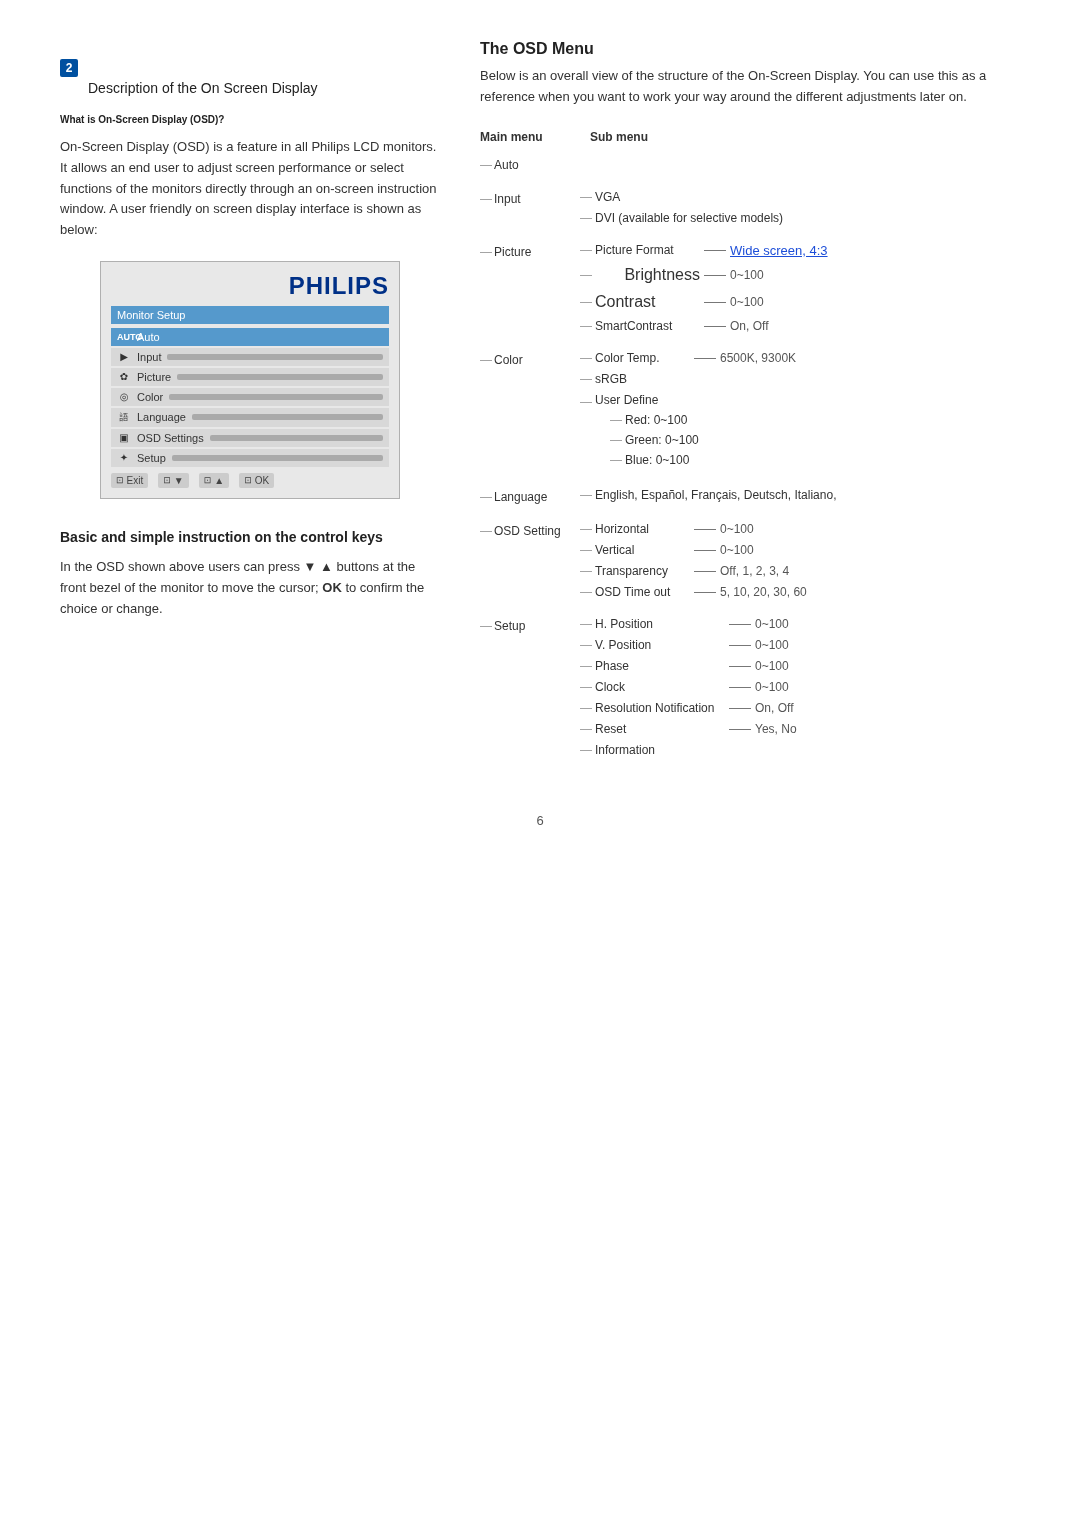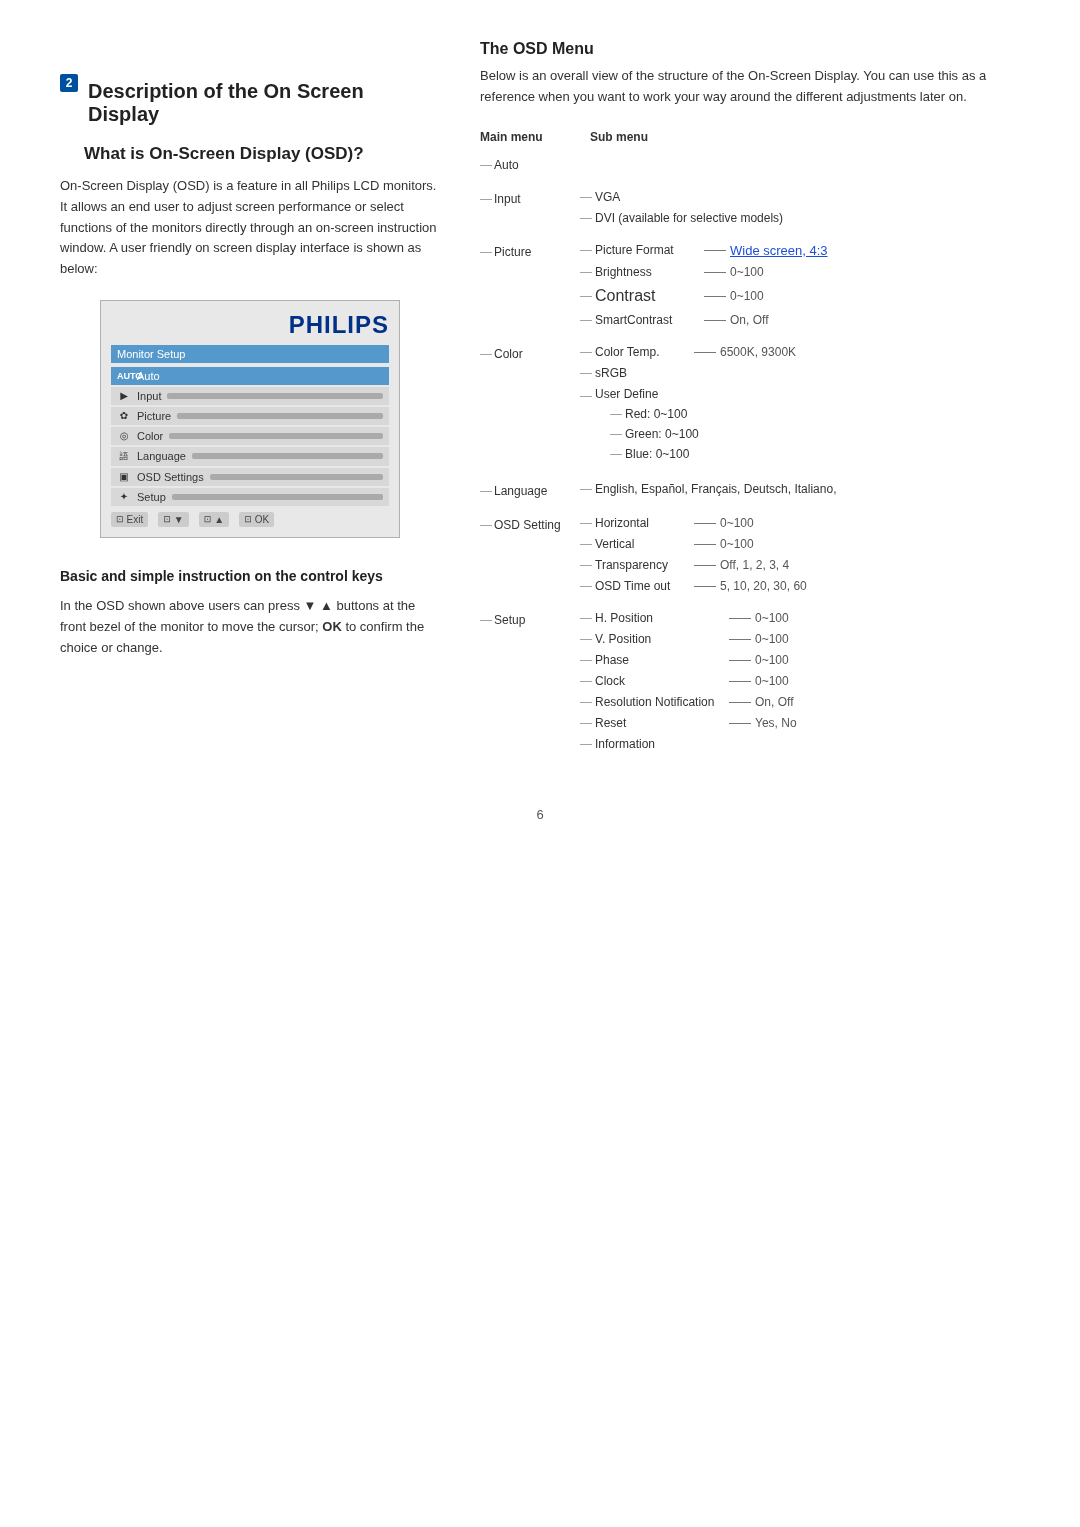--- a/index.html
+++ b/index.html
@@ -44,33 +44,32 @@
       width: 18px;
       height: 18px;
       display: flex;
       align-items: center;
       justify-content: center;
       border-radius: 2px;
       flex-shrink: 0;
     }
 
     .section-title {
-      font-size: 20px;
-      font-weight: bold;
+      font-size: 14px;
+      font-weight: normal;
       color: #222;
       margin-top: 40px;
     }
 
     
     .subsection-title {
-      font-size: 17px;
+      font-size: 10px;
       font-weight: bold;
       color: #222;
       margin-bottom: 12px;
-      margin-left: 24px;
     }
 
     .body-text {
       font-size: 13px;
       line-height: 1.6;
       color: #333;
       margin-bottom: 20px;
       margin-top: 9px;
     }
 
@@ -314,21 +313,21 @@
         </div>
         <div style="flex:1; margin-left:10px;">
           <div style="display:flex; align-items:center; margin-bottom:3px;">
             <span style="color:#999; margin-right:3px;">—</span>
             <span style="font-size:12px; min-width:105px;">Picture Format</span>
             <span style="display:inline-block; width:22px; border-top:1px solid #777; vertical-align:middle; margin:0 4px;"></span>
             <span style="font-size:13px; color:#1d4ed8;text-decoration:underline;">Wide screen, 4:3</span>
           </div>
           <div style="display:flex; align-items:center; margin-bottom:3px;">
             <span style="color:#999; margin-right:3px;">—</span>
-            <span style="font-size:12px; min-width:105px;">Brightness</span>
+            <span style="font-size:16px; min-width:105px;text-align:right;">Brightness</span>
             <span style="display:inline-block; width:22px; border-top:1px solid #777; vertical-align:middle; margin:0 4px;"></span>
             <span style="font-size:12px; color:#555;">0~100</span>
           </div>
           <div style="display:flex; align-items:center; margin-bottom:3px;">
             <span style="color:#999; margin-right:3px;">—</span>
             <span style="font-size:16px; min-width:105px;">Contrast</span>
             <span style="display:inline-block; width:22px; border-top:1px solid #777; vertical-align:middle; margin:0 4px;"></span>
             <span style="font-size:12px; color:#555;">0~100</span>
           </div>
           <div style="display:flex; align-items:center;">

